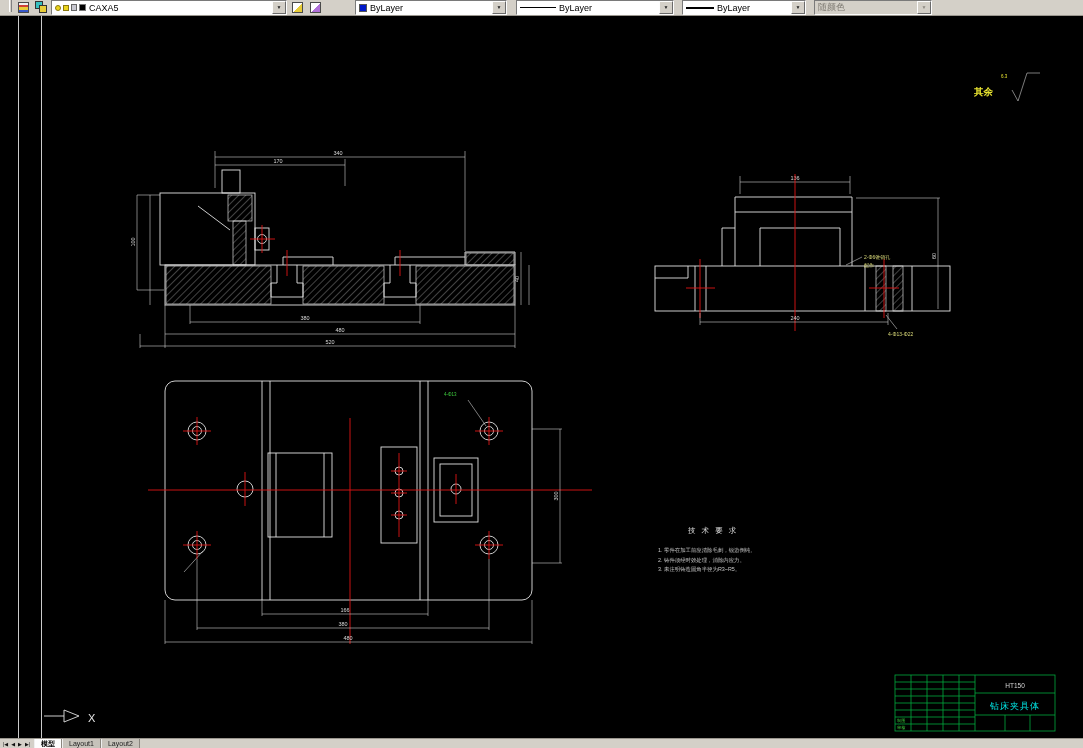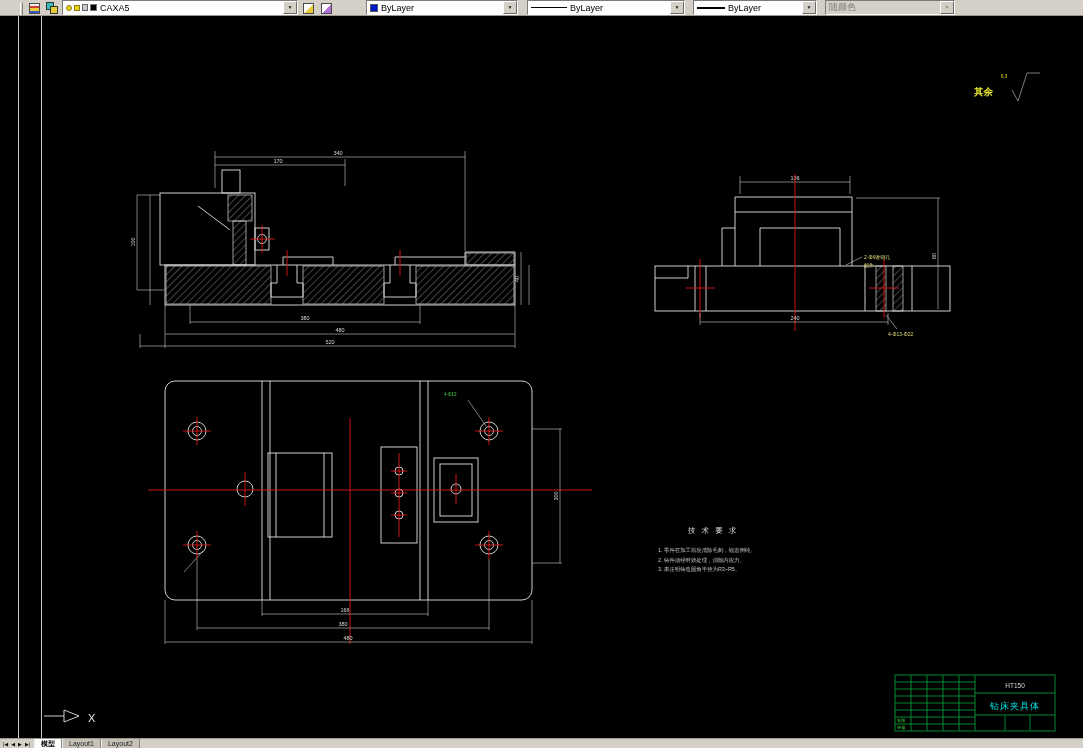--- a/index.html
+++ b/index.html
@@ -1,20 +1,20 @@
 <!DOCTYPE html>
 <html><head>
 <meta charset="utf-8">
 <style>
 * { margin:0; padding:0; box-sizing:border-box; }
 html,body { width:1083px; height:748px; overflow:hidden; background:#000; font-family:"Liberation Sans",sans-serif; }
 .app { display:flex; flex-direction:column; width:1083px; height:748px; }
 
 
-.toolbar { flex:0 0 16px; height:16px; background:#d4d0c8; border-bottom:1px solid #9a968e; display:flex; align-items:flex-end; padding:0 20px; gap:2px; }
+.toolbar { flex:0 0 16px; height:16px; background:#d4d0c8; border-bottom:1px solid #9a968e; display:flex; align-items:flex-start; padding:0 9px; gap:2px; }
 .grip { width:3px; height:12px; border-left:1px solid #fff; border-right:1px solid #808080; margin-right:1px; }
 .tbtn { width:16px; height:14px; background:#d4d0c8; border:0; display:flex; align-items:center; justify-content:center; padding:0; }
 .ic { display:block; width:11px; height:11px; border:1px solid #4a4a4a; }
 .ic-layers { background:linear-gradient(180deg,#f0f0f0 0 25%,#d04038 25% 50%,#e8cc38 50% 75%,#3858c8 75% 100%); }
 .ic-sheets { position:relative; width:12px; height:12px; border:0; }
 .ic-sheets i { position:absolute; display:block; width:8px; height:8px; border:1px solid #333; }
 .ic-sheets i.a { left:0; top:0; background:#38c0c0; }
 .ic-sheets i.b { right:0; bottom:0; background:#e8cc38; }
 .ic-make { background:linear-gradient(135deg,#ffffff 55%,#e8cc38 55%); }
 .ic-prev { background:linear-gradient(135deg,#ffffff 55%,#b070d8 55%); }
@@ -26,21 +26,21 @@
 .mini-bulb { width:6px; height:6px; border-radius:50%; background:#ecd41c; border:1px solid #8a7a10; }
 .mini-sun { width:6px; height:6px; background:#ecd41c; border:1px solid #8a7a10; }
 .mini-lock { width:6px; height:7px; background:#c8c8d0; border:1px solid #666; }
 .mini-swatch { width:7px; height:7px; background:#000; border:1px solid #777; }
 .combo-color { width:152px; margin-left:30px; }
 .swatch-color { width:8px; height:8px; background:#0018c8; border:1px solid #555; }
 .combo-linetype { width:158px; margin-left:7px; }
 .lt-line { width:36px; height:1px; background:#000; }
 .combo-lineweight { width:124px; margin-left:6px; }
 .lw-line { width:28px; height:2px; background:#000; }
-.combo-plot { width:130px; margin-left:6px; background:#d4d0c8; color:#7e7a72; }
+.combo-plot { width:118px; margin-left:6px; background:#d4d0c8; color:#7e7a72; }
 .combo-plot .arrow { color:#8e8a82; }
 
 
 .canvas { position:relative; flex:0 0 722px; height:722px; background:#000; overflow:hidden; }
 .canvas svg { display:block; }
 
 
 .tabbar { flex:0 0 10px; height:10px; background:#d4d0c8; display:flex; align-items:center; font-size:7px; color:#000; border-top:1px solid #9a968e; }
 .tabnav { display:flex; gap:1px; padding:0 3px 0 2px; }
 .navbtn { font-size:5px; line-height:8px; padding:0 1px; color:#111; background:transparent; border:0; }

